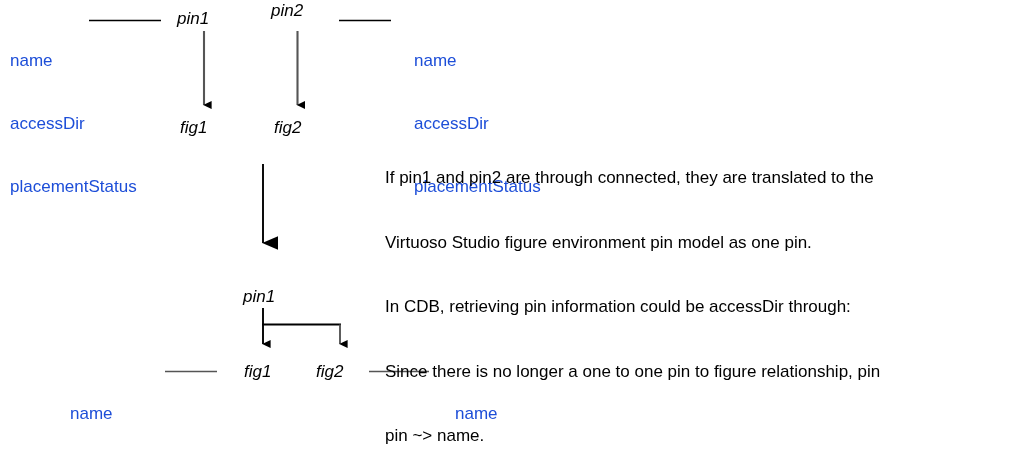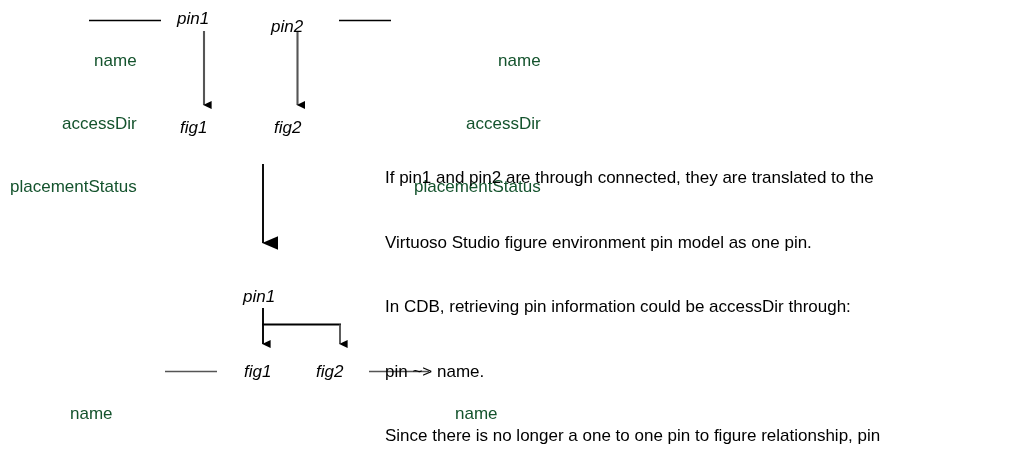--- a/index.html
+++ b/index.html
@@ -33,23 +33,22 @@
     line-height: 21px;
     color: #000000;
     white-space: pre;
     font-style: italic;
   }
   .attrblock {
     position: absolute;
     font-family: "Liberation Sans", sans-serif;
     font-size: 17px;
     line-height: 21px;
-    color: #14532d;
+    color: #1d4ed8;
     white-space: pre;
-    text-align: right;
   }
   .attrblock div { white-space: pre; }
   .noteblock {
     position: absolute;
     font-family: "Liberation Sans", sans-serif;
     font-size: 17px;
     line-height: 21.5px;
     color: #000000;
     white-space: pre;
   }
@@ -91,38 +90,38 @@
   </svg>
 
   <div class="attrblock" style="left:10px; top:8px;">
     <div>name</div>
     <div>accessDir</div>
     <div>placementStatus</div>
   </div>
 
   <div class="lbl" style="left:177px; top:8px;">pin1</div>
 
-  <div class="lbl" style="left:271px; top:16px;">pin2</div>
+  <div class="lbl" style="left:271px; top:0;">pin2</div>
 
   <div class="attrblock" style="left:414px; top:8px;">
     <div>name</div>
     <div>accessDir</div>
     <div>placementStatus</div>
   </div>
 
   <div class="lbl" style="left:180px; top:117px;">fig1</div>
 
   <div class="lbl" style="left:274px; top:117px;">fig2</div>
 
   <div class="noteblock" style="left:385px; top:124px;">
     <div>If pin1 and pin2 are through connected, they are translated to the</div>
     <div>Virtuoso Studio figure environment pin model as one pin.</div>
     <div>In CDB, retrieving pin information could be accessDir through:</div>
+    <div>Since there is no longer a one to one pin to figure relationship, pin</div>
     <div>pin ~&gt; name.</div>
-    <div>Since there is no longer a one to one pin to figure relationship, pin</div>
     
     
   </div>
 
   <div class="lbl" style="left:243px; top:286px;">pin1</div>
 
   <div class="attrblock" style="left:70px; top:361px;">
     <div>name</div>
     
     

